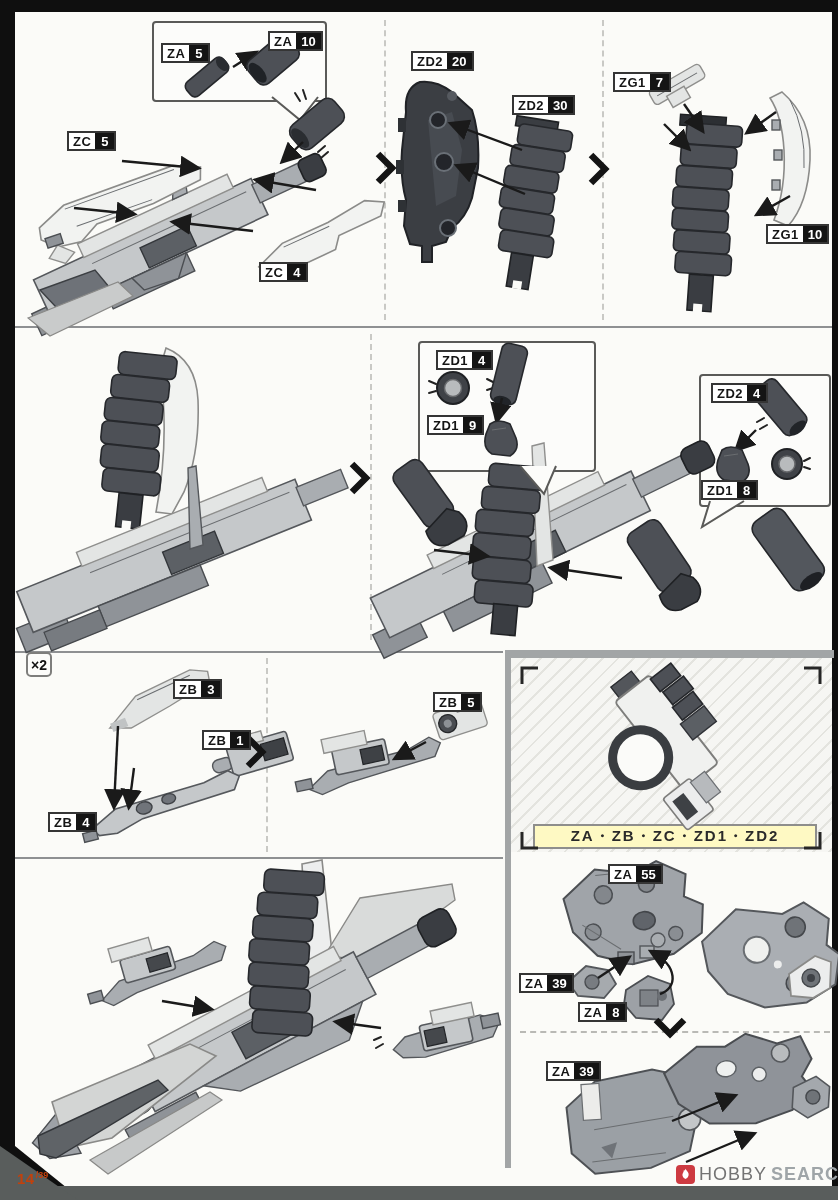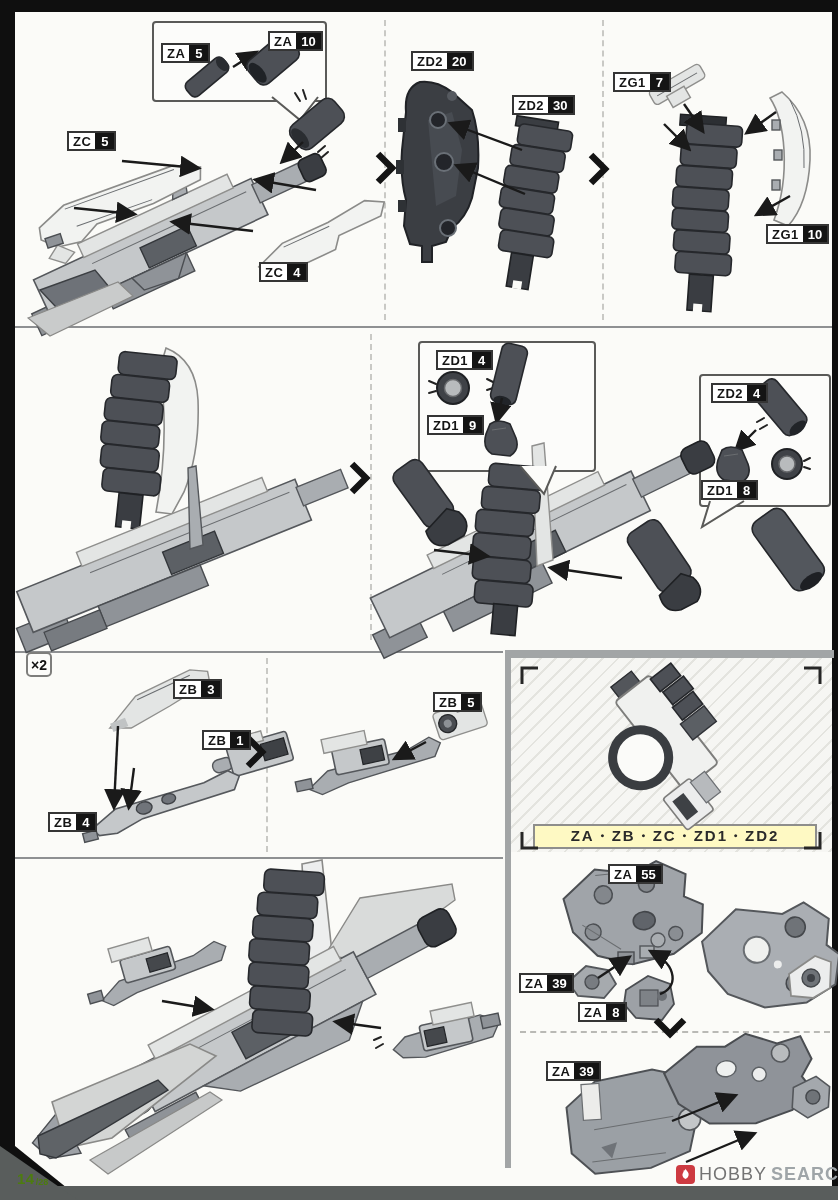--- a/index.html
+++ b/index.html
@@ -8,21 +8,21 @@
     background:#0f0f0f;font-family:"Liberation Sans",sans-serif;
   }
   .page{
     position:absolute;left:15px;top:12px;width:817px;height:1176px;
     background:#fbfbf8;z-index:1;
     clip-path:polygon(0 0,100% 0,100% 100%,52px 100%,0 calc(100% - 42px));
   }
   .band{position:absolute;left:0;top:1186px;width:838px;height:14px;background:#595d5c;z-index:40;}
   .corner{position:absolute;left:0;top:1146px;width:78px;height:54px;background:#595d5c;
     clip-path:polygon(0 0,100% 100%,0 100%);z-index:40;}
-  .pageno{position:absolute;left:17px;top:1170px;z-index:41;color:#4d7c0f;display:flex;align-items:flex-end;font-weight:bold;}
+  .pageno{position:absolute;left:17px;top:1170px;z-index:41;color:#c2410c;display:flex;align-items:flex-start;font-weight:bold;}
   .pageno .big{font-size:15px;letter-spacing:.5px;}
   .pageno .small{font-size:9px;margin-left:1px;}
 
   .hline{position:absolute;height:2px;background:#8e9092;z-index:5;}
   .vdash{position:absolute;width:0;border-left:2px dashed #c9c9c5;z-index:4;}
   .hdash{position:absolute;height:0;border-top:2px dashed #b9b9b5;z-index:4;}
 
   .callout{position:absolute;background:#fcfcfa;border:2px solid #5a5a58;border-radius:4px;z-index:10;}
   .runnerbox{position:absolute;left:533px;top:824px;width:284px;height:25px;background:#fef9c3;
     border:2px solid #8e8e8c;z-index:10;display:flex;align-items:center;justify-content:center;
@@ -560,14 +560,14 @@
     </svg>
   </span>
   <span class="hb">HOBBY</span>
   <span class="sr">SEARCH</span>
 </div>
 
 <div class="band"></div>
 <div class="corner"></div>
 <div class="pageno">
   <span class="big">14</span>
-  <span class="small">/28</span>
+  <span class="small">/39</span>
 </div>
 
 </body></html>

